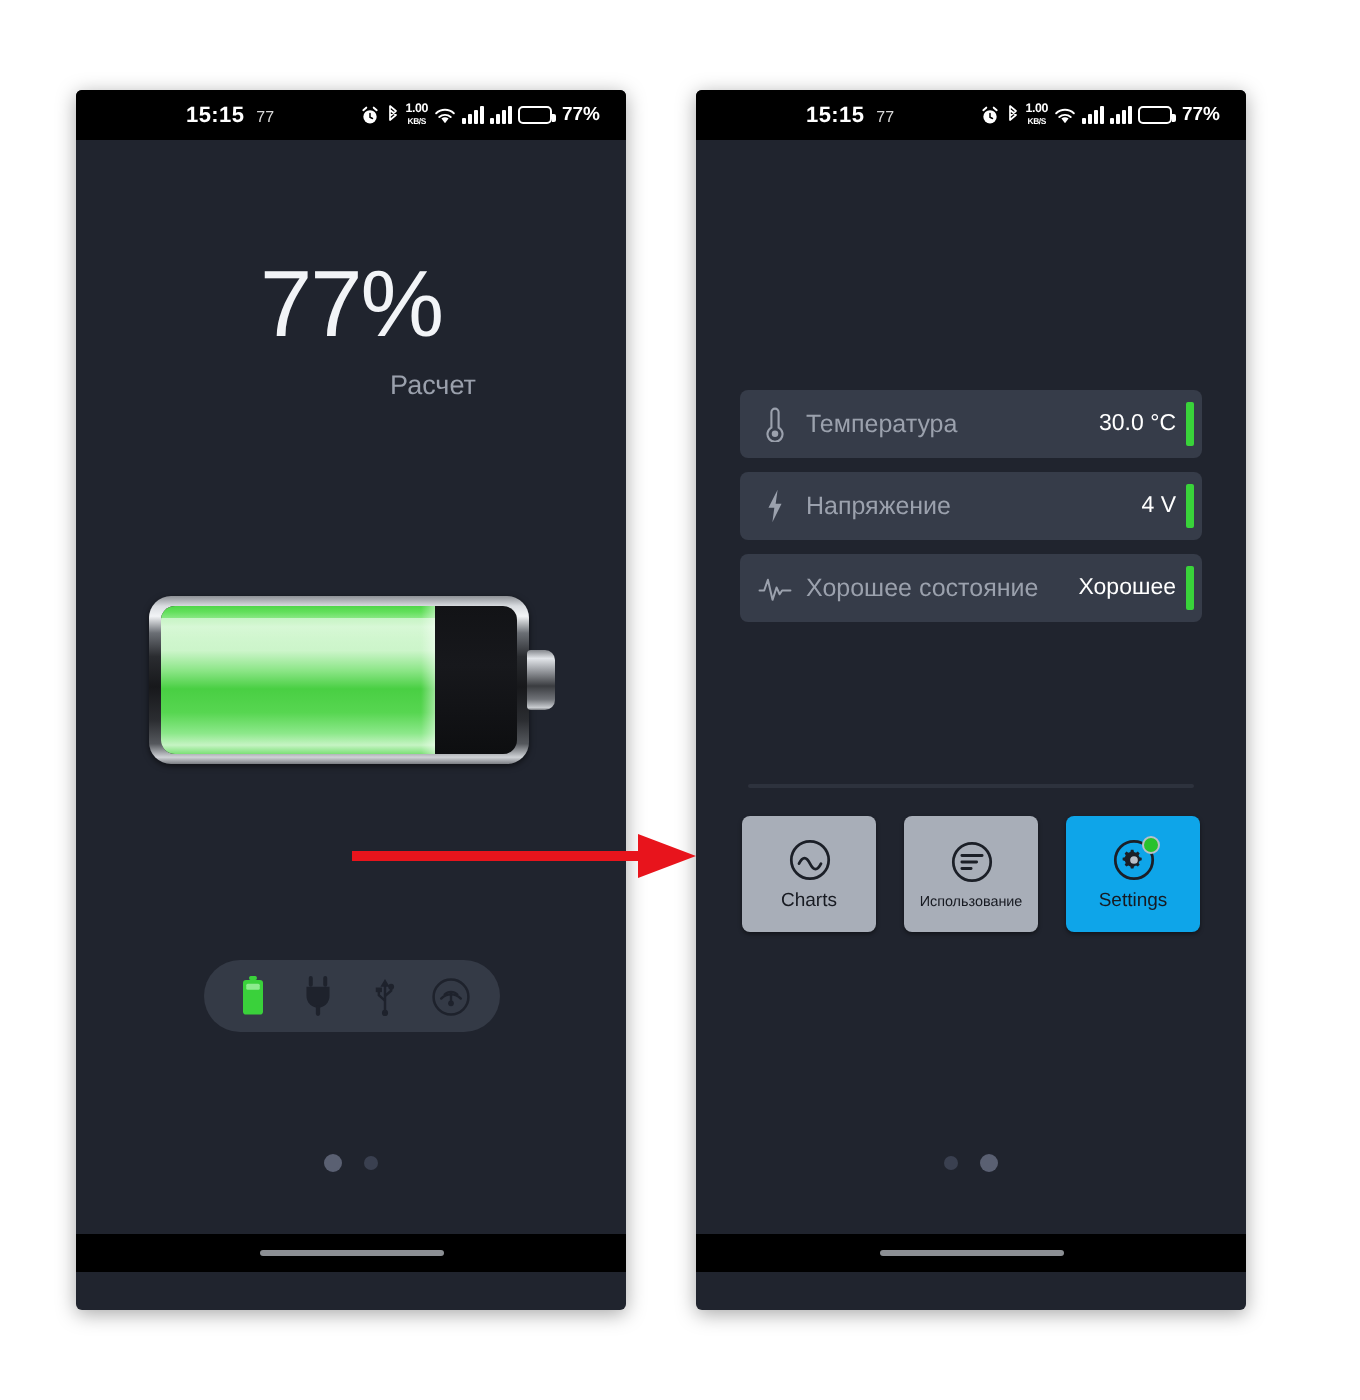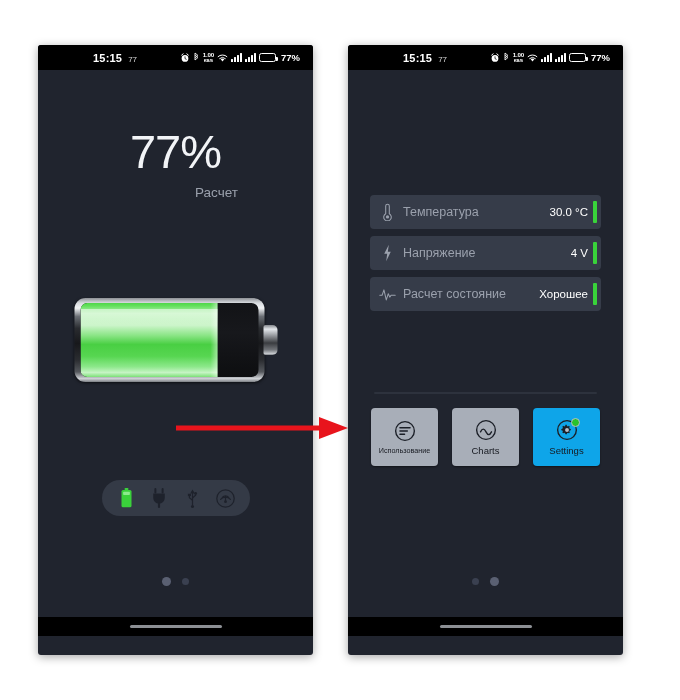--- a/index.html
+++ b/index.html
@@ -446,49 +446,49 @@
           <span class="row-val">4 V</span>
           <span class="row-bar" style="background: rgb(57, 211, 58);"></span>
         </div>
 
         <div class="row">
           <span class="row-ico">
             <svg width="17" height="13" viewBox="0 0 22 16">
               <path d="M1 9h3l2.4-7 3 13 2.6-8 2 4.4 1.6-2.4H21" fill="none" stroke="#9ba1ad" stroke-width="1.3" stroke-linejoin="round" stroke-linecap="round"></path>
             </svg>
           </span>
-          <span class="row-label">Расчет состояние</span>
+          <span class="row-label">Хорошее состояние</span>
           <span class="row-val">Хорошее</span>
           <span class="row-bar" style="background: rgb(57, 211, 58);"></span>
         </div>
 
       </div>
 
       <div class="divider"></div>
 
       <div class="btn-row">
+
+        <div class="app-btn">
+          <span class="app-btn-ico">
+            <svg width="22" height="22" viewBox="0 0 24 24">
+              <circle cx="12" cy="12" r="10.2" fill="none" stroke="#1b1f27" stroke-width="1.5"></circle>
+              <path d="M6 14c2-4 4-4 6 0s4 4 6 0" fill="none" stroke="#1b1f27" stroke-width="1.5" stroke-linecap="round"></path>
+            </svg>
+          </span>
+          <span class="app-btn-label">Charts</span>
+        </div>
 
         <div class="app-btn">
           <span class="app-btn-ico">
             <svg width="22" height="22" viewBox="0 0 24 24">
               <circle cx="12" cy="12" r="10.2" fill="none" stroke="#1b1f27" stroke-width="1.5"></circle>
               <path d="M6.5 8.5h11M6.5 12h8M6.5 15.5h5" stroke="#1b1f27" stroke-width="1.6" stroke-linecap="round"></path>
             </svg>
           </span>
           <span class="app-btn-label small">Использование</span>
-        </div>
-
-        <div class="app-btn">
-          <span class="app-btn-ico">
-            <svg width="22" height="22" viewBox="0 0 24 24">
-              <circle cx="12" cy="12" r="10.2" fill="none" stroke="#1b1f27" stroke-width="1.5"></circle>
-              <path d="M6 14c2-4 4-4 6 0s4 4 6 0" fill="none" stroke="#1b1f27" stroke-width="1.5" stroke-linecap="round"></path>
-            </svg>
-          </span>
-          <span class="app-btn-label">Charts</span>
         </div>
 
         <div class="app-btn sel">
           <span class="app-btn-ico">
             <svg width="22" height="22" viewBox="0 0 24 24">
               <circle cx="12" cy="12" r="10.2" fill="none" stroke="#1b1f27" stroke-width="1.5"></circle>
               <path d="M12 7.6l1.1.5 1-.7 1 1-.6 1 .5 1.1 1.2.3v1.4l-1.2.3-.5 1.1.6 1-1 1-1-.6-1.1.5-.3 1.2h-1.4l-.3-1.2-1.1-.5-1 .6-1-1 .6-1-.5-1.1-1.2-.3v-1.4l1.2-.3.5-1.1-.6-1 1-1 1 .7 1.1-.5.3-1.2h1.4z" fill="#1b1f27"></path>
               <circle cx="12" cy="12" r="2.1" fill="#b9bfc8"></circle>
             </svg>
             <span class="badge"></span>

